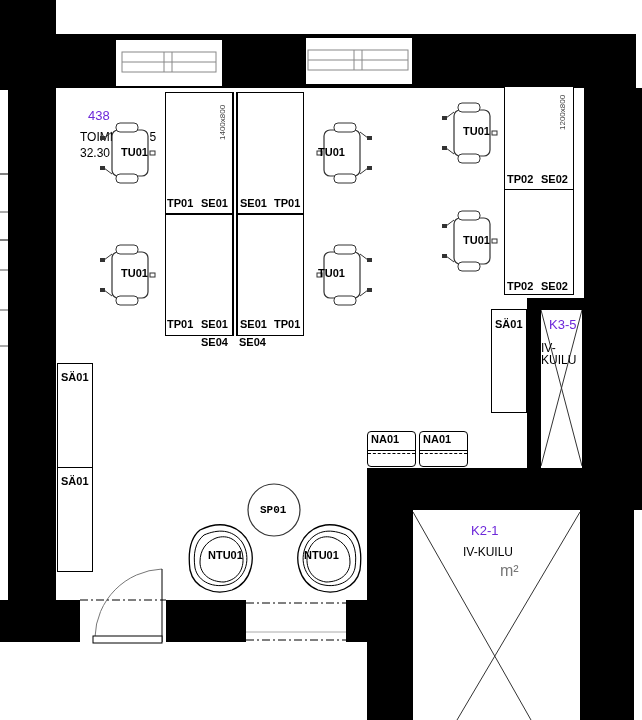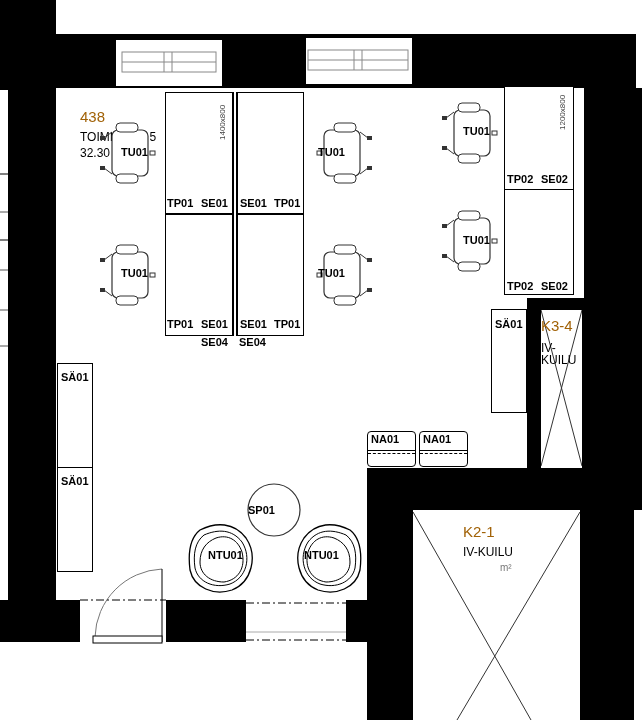--- a/index.html
+++ b/index.html
@@ -3,21 +3,21 @@
 <meta charset="utf-8">
 <style>
   html, body { margin: 0; padding: 0; background: #ffffff; }
   body { width: 642px; height: 720px; position: relative; overflow: hidden; font-family: "Liberation Sans", sans-serif; }
   .abs { position: absolute; }
   .wall { position: absolute; background: #000; }
   .lbl { position: absolute; font-weight: bold; font-size: 11px; color: #000; white-space: nowrap; line-height: 1; }
   .desk { position: absolute; border: 1px solid #000; background: #fff; box-sizing: border-box; }
   .dim { position: absolute; font-size: 8px; color: #444; transform: rotate(-90deg); transform-origin: left top; white-space: nowrap; }
   .cab { position: absolute; border: 1px solid #000; background: #fff; box-sizing: border-box; }
-  .room-title { position: absolute; font-size: 15px; color: #a16207; line-height: 1; }
+  .room-title { position: absolute; font-size: 13px; color: #6d28d9; line-height: 1; margin-left: 8px; }
   .room-sub { position: absolute; font-size: 12px; color: #000; line-height: 1; }
   .window { position: absolute; background: #fff; }
   .chair { position: absolute; }
   .shaft { position: absolute; background: #fff; }
 </style>
 </head>
 <body>
 
 <div class="wall" style="left:0;top:0;width:56px;height:90px;"></div>
 <div class="wall" style="left:56px;top:34px;width:580px;height:54px;"></div>
@@ -171,21 +171,21 @@
 <div class="lbl" style="left:371px;top:434px;">NA01</div>
 <div class="cab" style="left:419px;top:431px;width:49px;height:36px;border-radius:4px;">
   <div style="position:absolute;left:0;right:0;top:18px;border-top:1px solid #000;"></div>
   <div style="position:absolute;left:0;right:0;top:21px;border-top:1px dashed #000;"></div>
 </div>
 <div class="lbl" style="left:423px;top:434px;">NA01</div>
 
 <svg class="abs" style="left:247px;top:483px;" width="54" height="54">
   <circle cx="27" cy="27" r="26" fill="#fff" stroke="#333" stroke-width="1.2"></circle>
 </svg>
-<div class="lbl" style="left:248px;top:505px;">SP01</div>
+<div class="lbl" style="left:260px;top:505px;font-family:Liberation Mono, monospace;">SP01</div>
 
 <svg class="abs" style="left:186px;top:520px;" width="74" height="76" viewBox="0 0 74 76">
   <path d="M14 10 C30 2 48 2 60 18 C72 36 66 62 46 70 C28 76 8 68 4 50 C2 34 4 18 14 10 Z" fill="#fff" stroke="#000" stroke-width="1.3"></path>
   <path d="M18 15 C32 9 46 9 56 22 C66 38 60 58 44 64 C28 69 12 62 9 48 C7 34 9 22 18 15 Z" fill="none" stroke="#000" stroke-width="1"></path>
   <path d="M30 18 C42 14 52 20 56 32 C60 48 52 60 38 62 C24 62 14 54 14 42 C14 30 20 22 30 18 Z" fill="none" stroke="#000" stroke-width="1"></path>
 </svg>
 <div class="lbl" style="left:208px;top:550px;">NTU01</div>
 
 <svg class="abs" style="left:290px;top:520px;" width="74" height="76" viewBox="0 0 74 76">
   <path d="M60 10 C44 2 26 2 14 18 C2 36 8 62 28 70 C46 76 66 68 70 50 C72 34 70 18 60 10 Z" fill="#fff" stroke="#000" stroke-width="1.3"></path>
@@ -205,32 +205,32 @@
   <line x1="0" y1="32" x2="100" y2="32" stroke="#aaa"></line>
   <line x1="0" y1="40" x2="100" y2="40" stroke="#000" stroke-dasharray="8,3,2,3"></line>
 </svg>
 
 <div class="shaft" style="left:541px;top:310px;width:41px;height:156px;">
   <svg width="41" height="156" style="position:absolute;left:0;top:0;">
     <line x1="0" y1="0" x2="41" y2="156" stroke="#333"></line>
     <line x1="41" y1="0" x2="0" y2="156" stroke="#333"></line>
   </svg>
 </div>
-<div class="room-title" style="left:541px;top:318px;overflow:hidden;width:41px;">K3-4</div>
+<div class="room-title" style="left:541px;top:318px;overflow:hidden;width:41px;">K3-5</div>
 <div class="room-sub" style="left:541px;top:342px;overflow:hidden;width:41px;">IV-KUILU</div>
 
 <div class="shaft" style="left:413px;top:512px;width:167px;height:208px;">
   <svg width="167" height="208" style="position:absolute;left:0;top:0;">
     <line x1="0" y1="0" x2="118" y2="208" stroke="#333"></line>
     <line x1="167" y1="0" x2="44" y2="208" stroke="#333"></line>
   </svg>
 </div>
 <div class="room-title" style="left:463px;top:524px;">K2-1</div>
 <div class="room-sub" style="left:463px;top:546px;">IV-KUILU</div>
-<div class="room-sub" style="left:500px;top:563px;font-size:10px;color:#777;">m²</div>
+<div class="room-sub" style="left:500px;top:563px;font-size:16px;color:#777;">m²</div>
 
 <svg class="abs" style="left:0;top:170px;" width="8" height="200">
   <line x1="0" y1="4" x2="8" y2="4" stroke="#000"></line>
   <line x1="0" y1="42" x2="8" y2="42" stroke="#555"></line>
   <line x1="0" y1="70" x2="8" y2="70" stroke="#000"></line>
   <line x1="0" y1="100" x2="8" y2="100" stroke="#555"></line>
   <line x1="0" y1="140" x2="8" y2="140" stroke="#555"></line>
   <line x1="0" y1="176" x2="8" y2="176" stroke="#555"></line>
 </svg>
 

